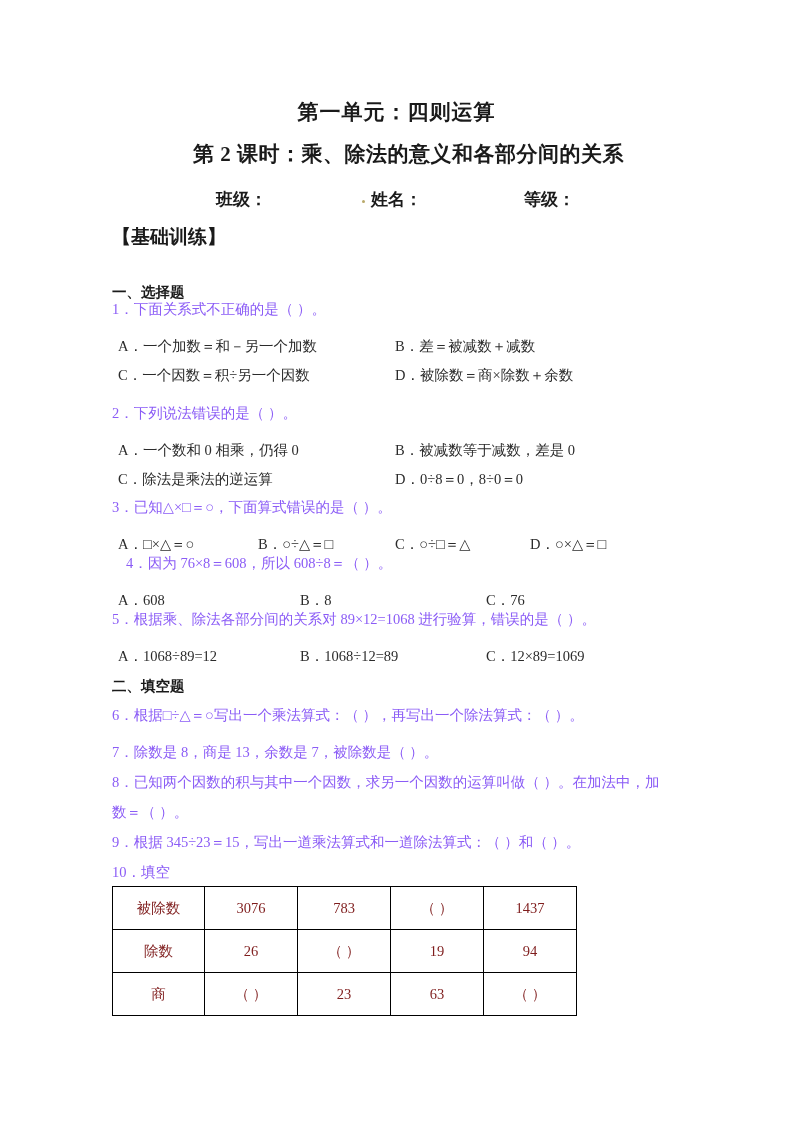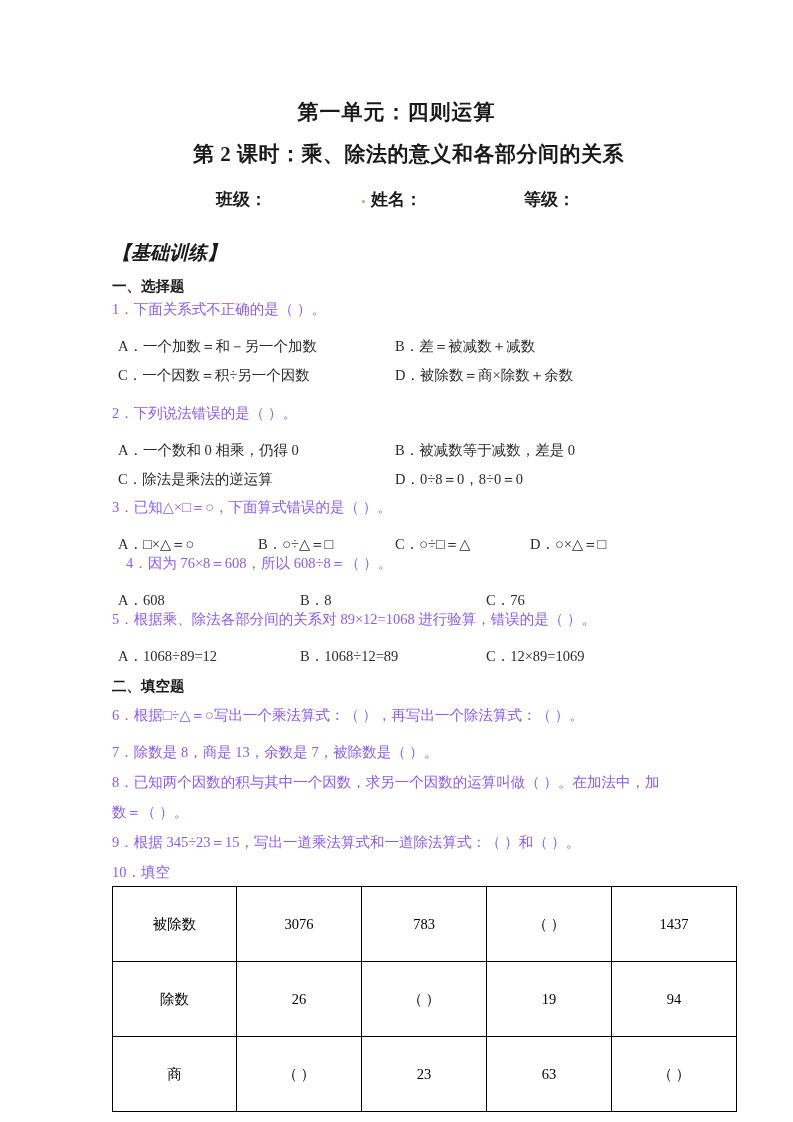--- a/index.html
+++ b/index.html
@@ -112,45 +112,45 @@
   table.fill {
     border-collapse: collapse;
     table-layout: fixed;
   }
   table.fill td {
     border: 1px solid #000000;
     height: 42px;
     text-align: center;
     vertical-align: middle;
     font-size: 14.5px;
-    color: #000000;
-    padding: 16px;
+    color: #7f1d1d;
+    padding: 0;
   }
   table.fill td.hdr { width: 91px; }
   table.fill td.c1 { width: 92px; }
   table.fill td.c2 { width: 92px; }
   table.fill td.c3 { width: 92px; }
   table.fill td.c4 { width: 92px; }
 </style>
 </head>
 <body>
 
 <div class="page">
 
   <div class="title-1">第一单元：四则运算</div>
   <div class="title-2">第 2 课时：乘、除法的意义和各部分间的关系</div>
 
   <div class="idline id-class">班级：</div>
   <div class="id-dot"></div>
   <div class="idline id-name">姓名：</div>
   <div class="idline id-grade">等级：</div>
 
-  <div class="sec-head" style="top:240px;font-style:italic;">【基础训练】</div>
-
-  <div class="sub-head" style="top:277px;">一、选择题</div>
+  <div class="sec-head" style="top:224px;">【基础训练】</div>
+
+  <div class="sub-head" style="top:283px;">一、选择题</div>
 
   <div class="q" style="top:300px;">1．下面关系式不正确的是（          ）。</div>
   <div class="opt colA" style="top:337px;">A．一个加数＝和－另一个加数</div>
   <div class="opt colB2" style="top:337px;">B．差＝被减数＋减数</div>
   <div class="opt colA" style="top:366px;">C．一个因数＝积÷另一个因数</div>
   <div class="opt colB2" style="top:366px;">D．被除数＝商×除数＋余数</div>
 
   <div class="q" style="top:404px;">2．下列说法错误的是（      ）。</div>
   <div class="opt colA" style="top:441px;">A．一个数和 0 相乘，仍得 0</div>
   <div class="opt colB2" style="top:441px;">B．被减数等于减数，差是 0</div>

